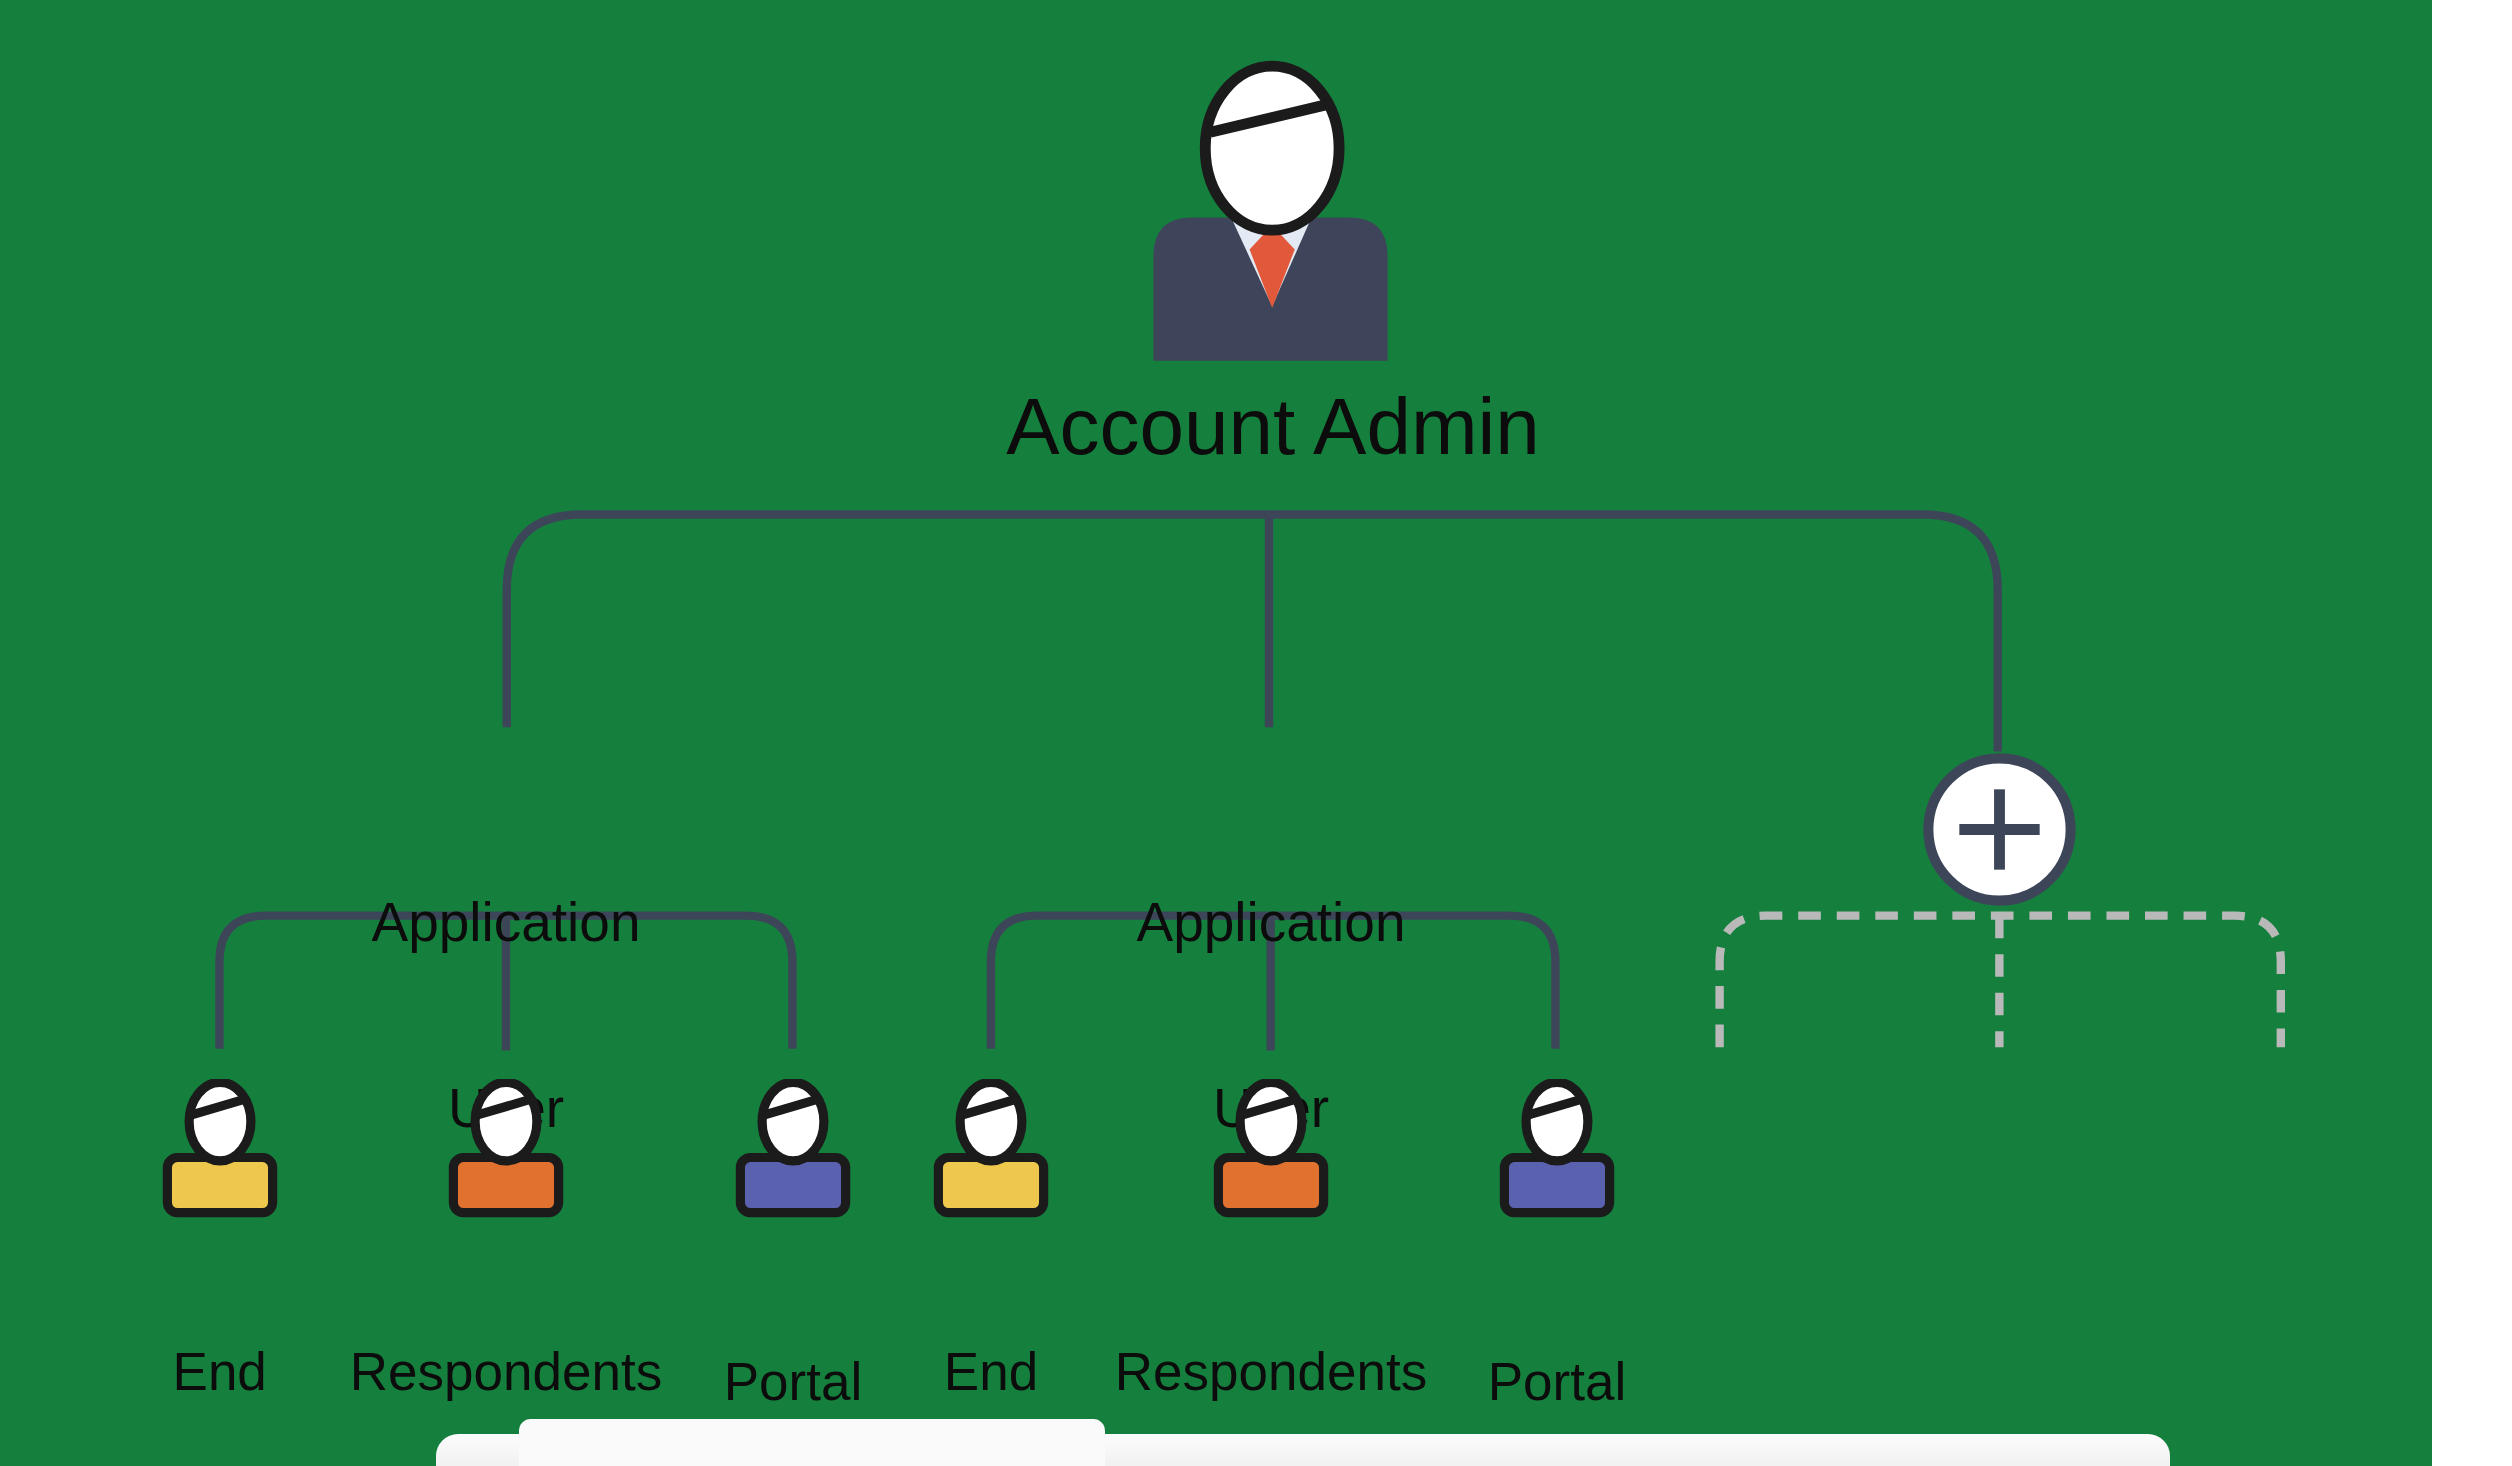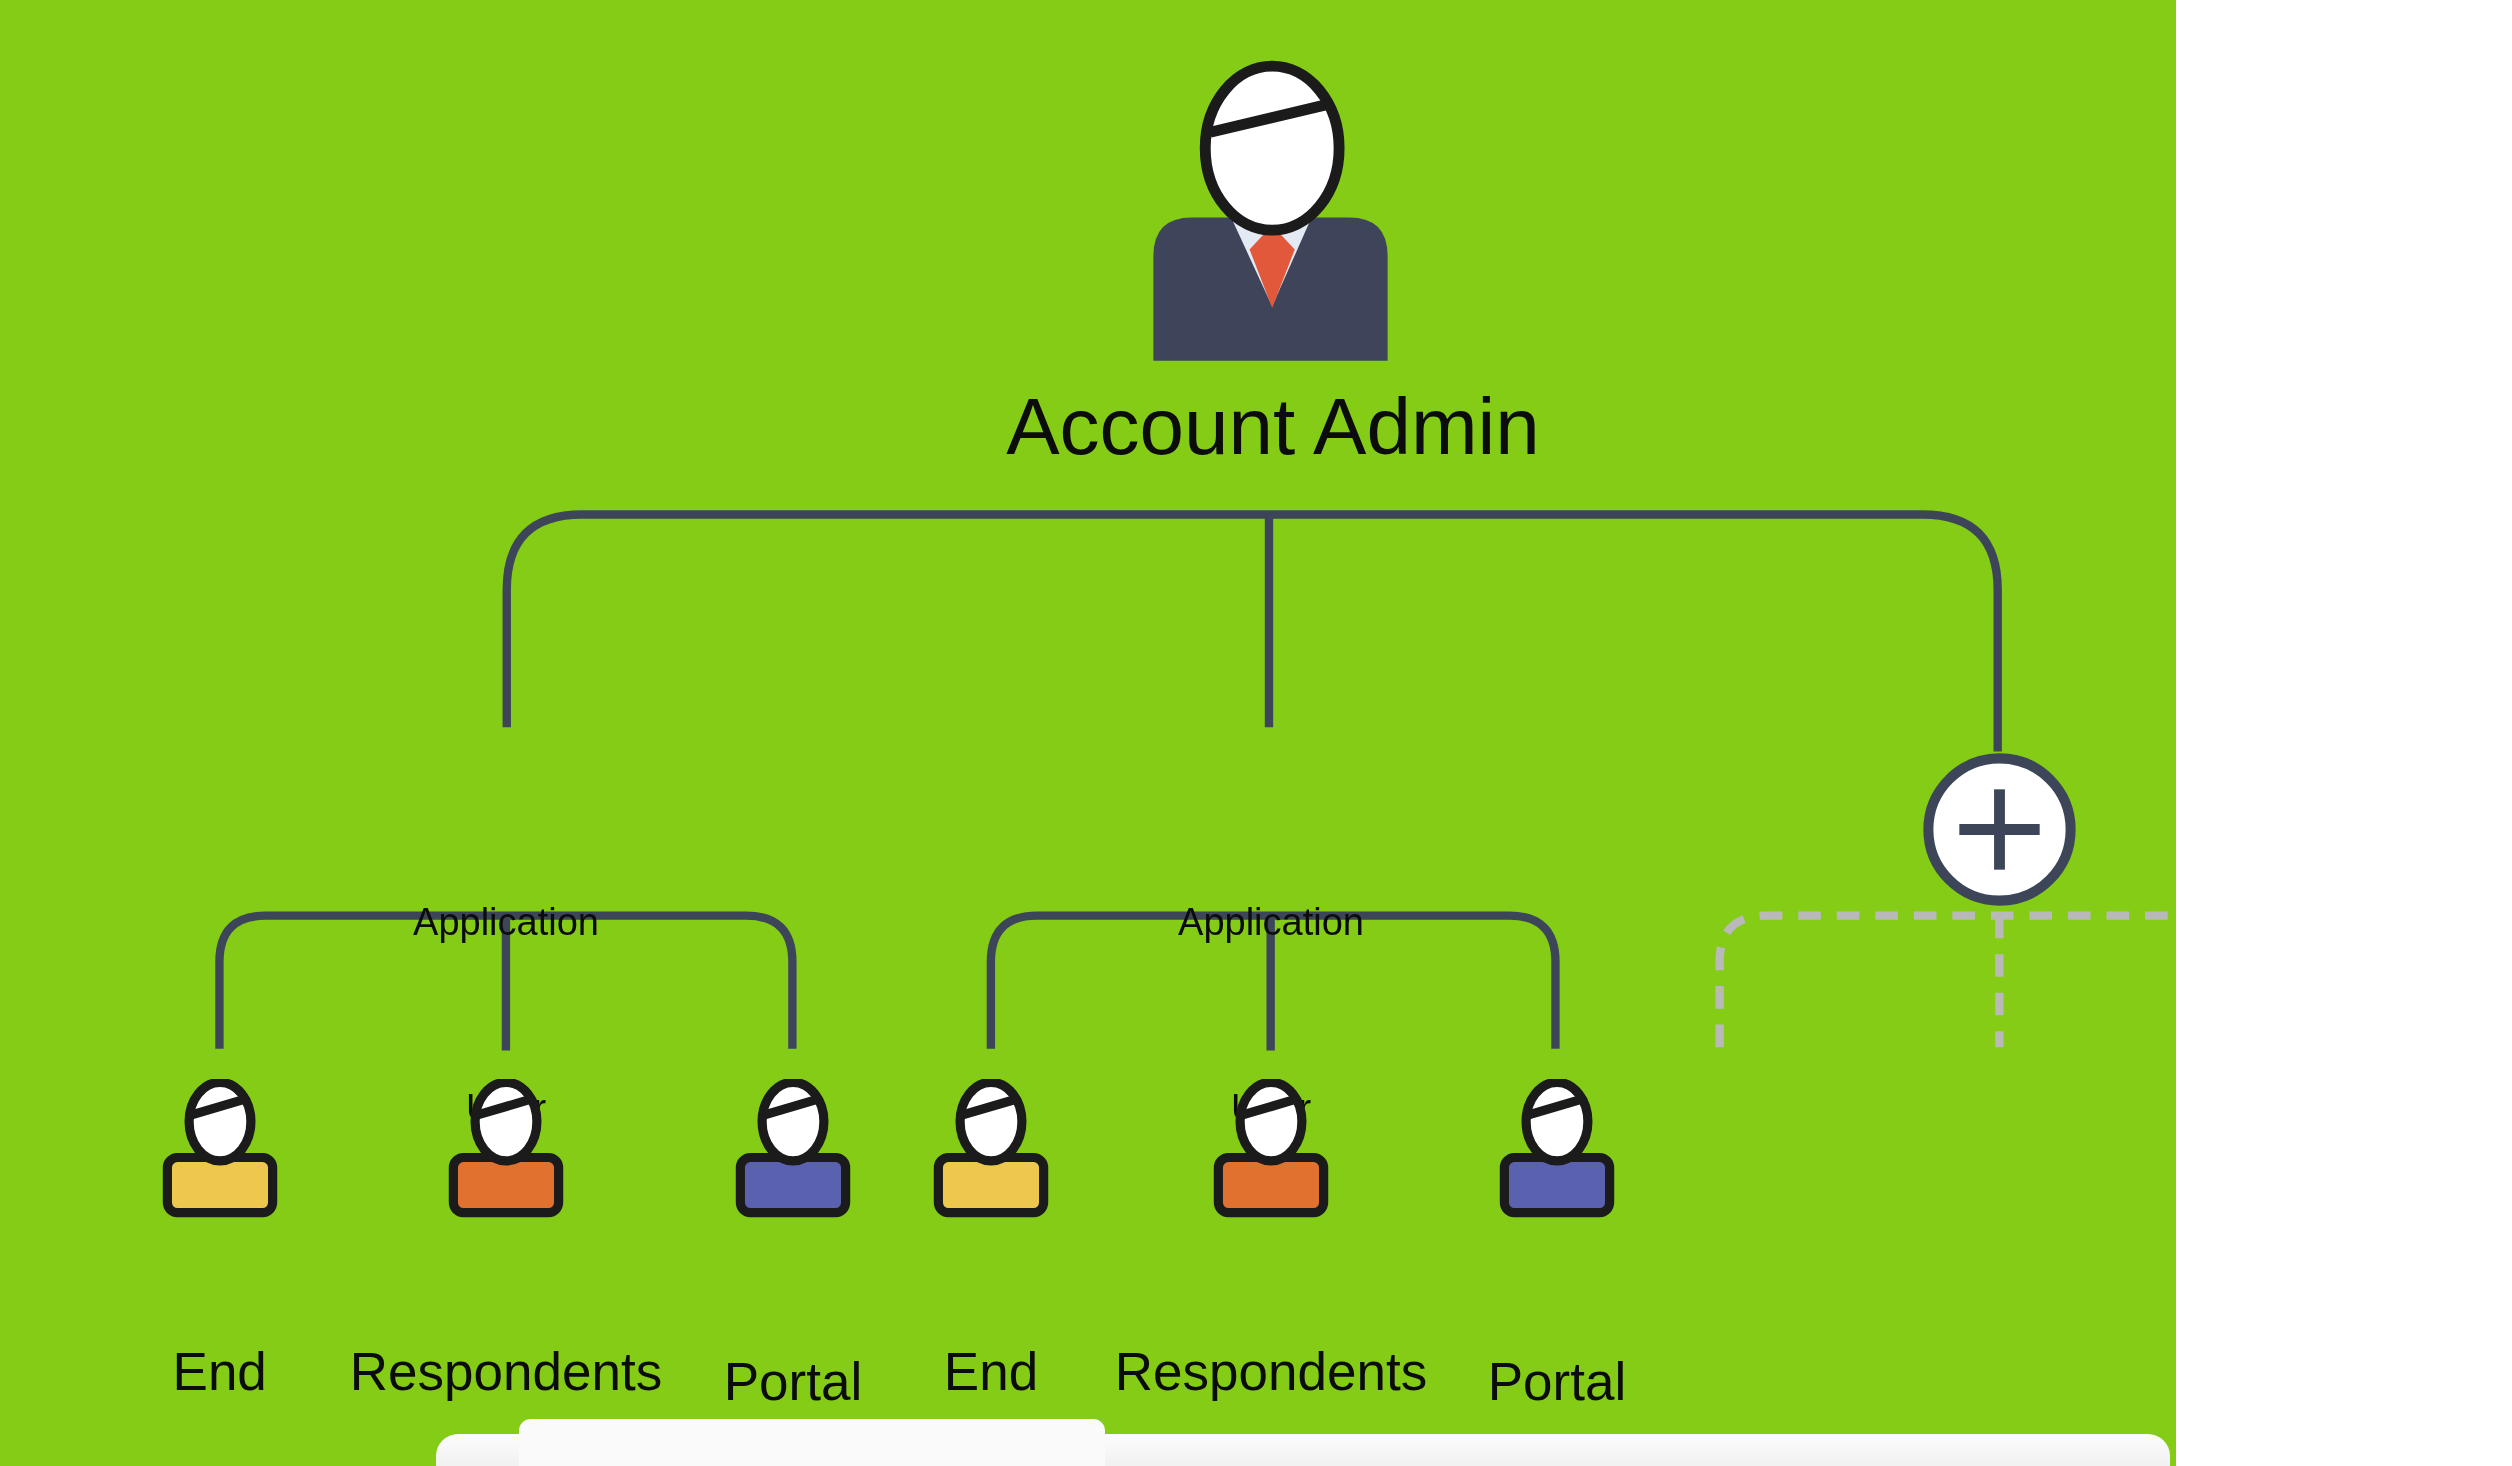--- a/index.html
+++ b/index.html
@@ -1,38 +1,38 @@
 <!DOCTYPE html>
 <html style="font-size:13.4px"><head>
 <meta charset="utf-8">
 <style>
   html,body{margin:0;padding:0;background:#ffffff;}
   #stage{
     position:relative;
-    width:2176px;height:1467px;
-    background:#84cc16;
+    width:2432px;height:1467px;
+    background:#15803d;
     overflow:hidden;
     font-family:"Liberation Sans", sans-serif;
     color:#0c0c0c;
   }
   .abs{position:absolute;}
   svg{display:block;}
   .label{
     position:absolute;
     text-align:center;
     color:#0c0c0c;
     white-space:pre;
   }
   .root-label{
     font-size:80px;
     line-height:92px;
     width:754px;
   }
   .group-label{
-    font-size:38px;
+    font-size:55px;
     line-height:62px;
     width:536px;
   }
   .child-label{
     font-size:53px;
     line-height:61px;
     width:436px;
   }
   .band{
     position:absolute;

